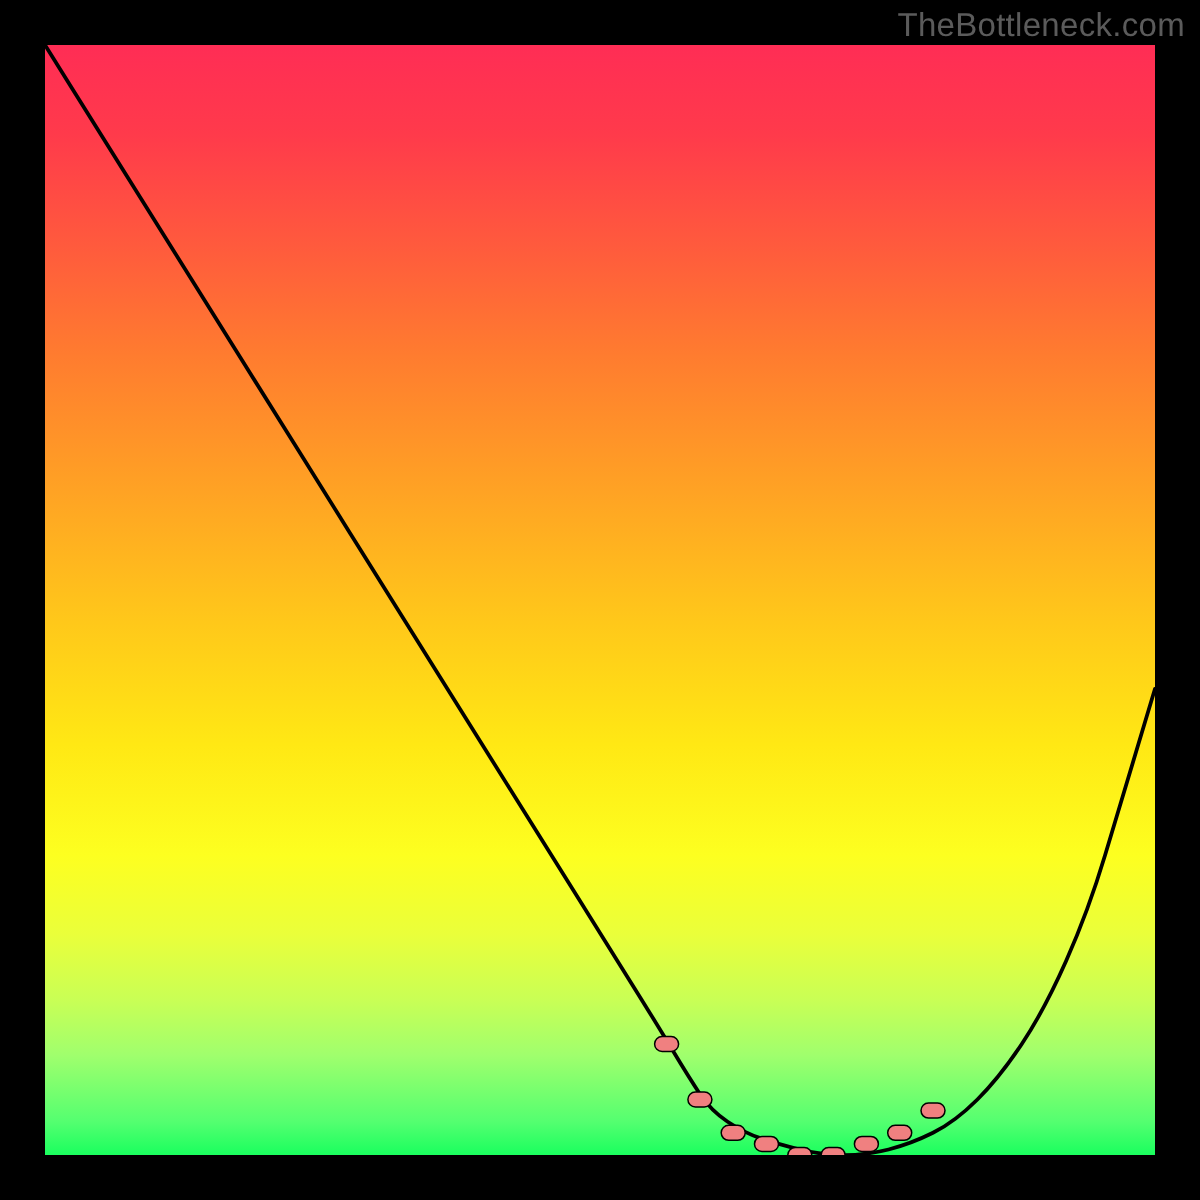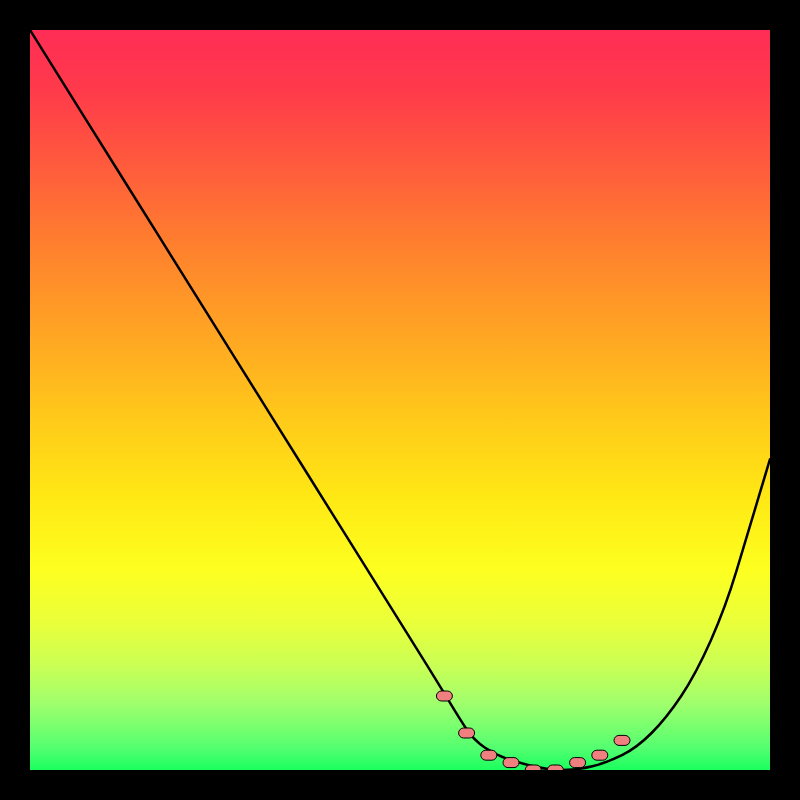--- a/index.html
+++ b/index.html
@@ -48,20 +48,21 @@
     top: 30px;
     width: 740px;
     height: 740px;
     z-index: 10;
   }
 </style>
 </head>
 <body>
 <div class="frame">
 
+  <div class="watermark">TheBottleneck.com</div>
 
   <div class="plot-area"></div>
 
   <svg class="overlay" viewBox="0 0 740 740" preserveAspectRatio="none">
     <path id="curve-path" fill="none" stroke="#000000" stroke-width="2.5" stroke-linejoin="round" stroke-linecap="round" d="M 0.00 0.00 Q 0.00 0.00 18.50 29.60 Q 37.00 59.20 55.50 88.80 Q 74.00 118.40 92.50 148.00 Q 111.00 177.60 129.50 207.20 Q 148.00 236.80 166.50 266.40 Q 185.00 296.00 203.50 325.60 Q 222.00 355.20 240.50 384.80 Q 259.00 414.40 277.50 444.00 Q 296.00 473.60 314.50 503.20 Q 333.00 532.80 351.50 562.40 Q 370.00 592.00 388.50 621.60 Q 407.00 651.20 418.10 669.70 Q 429.20 688.20 436.60 699.30 Q 444.00 710.40 455.10 717.80 Q 466.20 725.20 477.30 728.90 Q 488.40 732.60 503.20 736.30 Q 518.00 740.00 532.80 740.00 Q 547.60 740.00 562.40 736.30 Q 577.20 732.60 592.00 725.20 Q 606.80 717.80 621.60 703.00 Q 636.40 688.20 651.20 666.00 Q 666.00 643.80 680.80 610.50 Q 695.60 577.20 706.70 540.20 Q 717.80 503.20 728.90 466.20 T 740.00 429.20"></path>
     <g id="markers">
         <rect x="406.40" y="661.00" width="16" height="10" rx="5" ry="5" fill="#f08080" stroke="#000000" stroke-width="1"></rect>
         <rect x="428.60" y="698.00" width="16" height="10" rx="5" ry="5" fill="#f08080" stroke="#000000" stroke-width="1"></rect>
         <rect x="450.80" y="720.20" width="16" height="10" rx="5" ry="5" fill="#f08080" stroke="#000000" stroke-width="1"></rect>
         <rect x="473.00" y="727.60" width="16" height="10" rx="5" ry="5" fill="#f08080" stroke="#000000" stroke-width="1"></rect>

